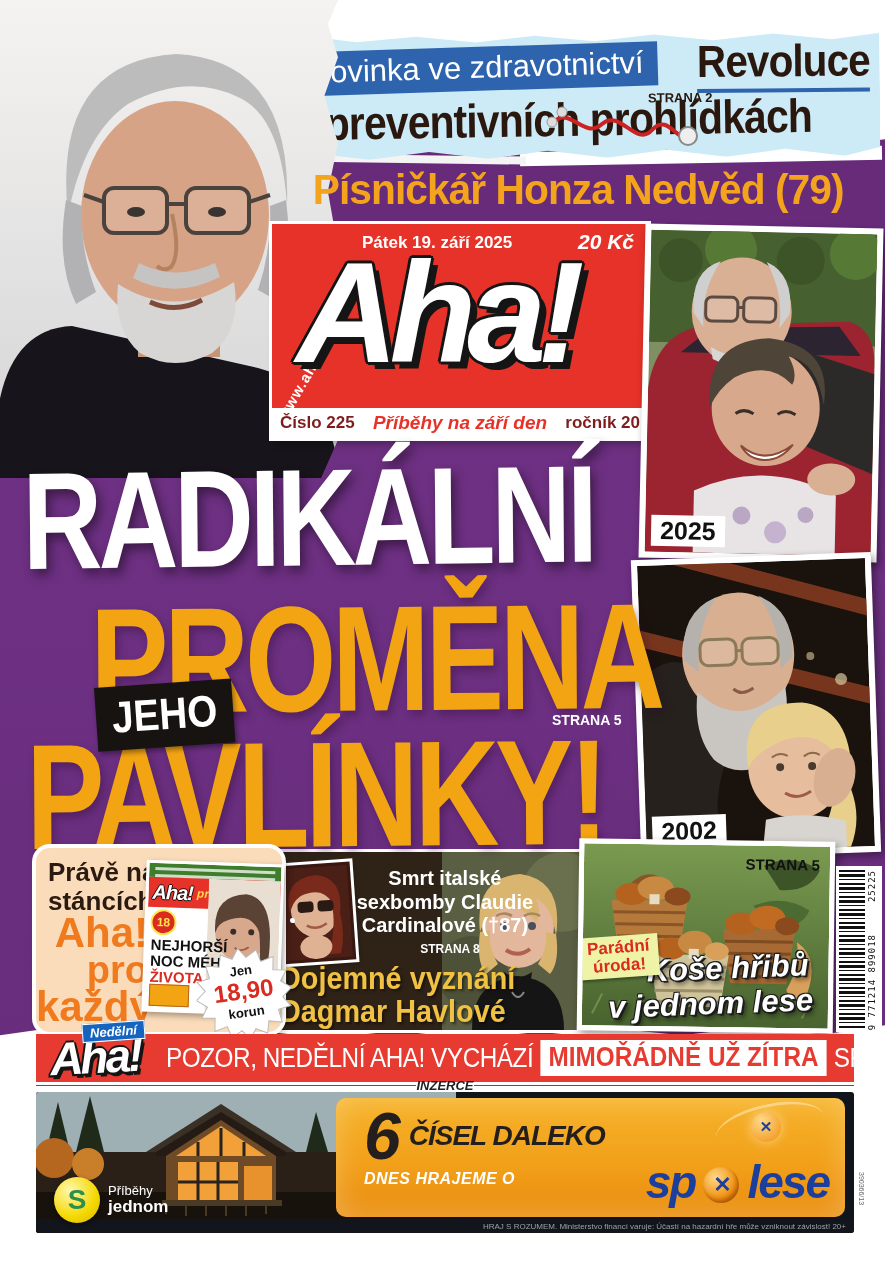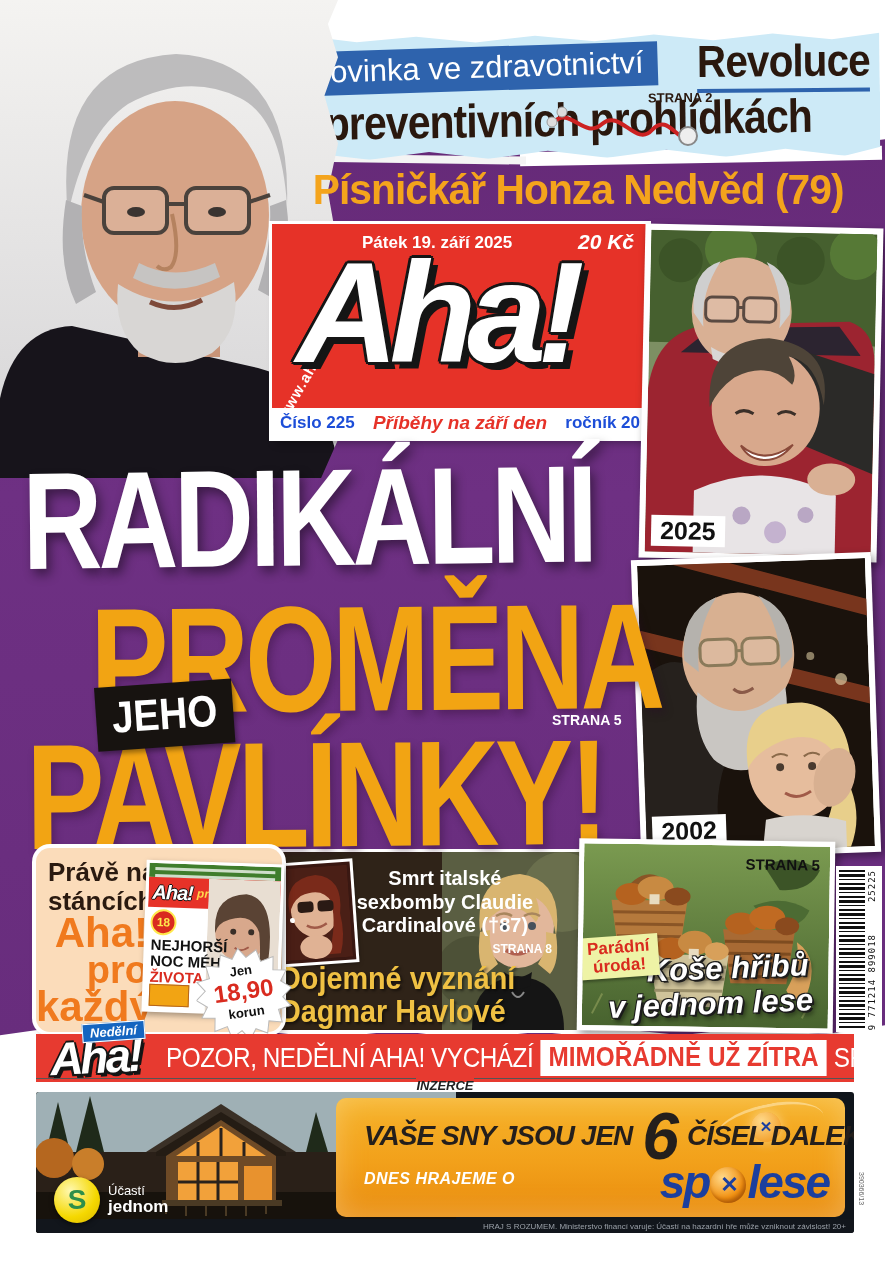--- a/index.html
+++ b/index.html
@@ -35,21 +35,21 @@
 
   
   .masthead { position:absolute; left:272px; top:224px; width:376px; height:214px; background:#e63228; z-index:3;
     box-shadow:0 0 0 3px #fff, 4px 5px 8px rgba(0,0,0,.35); }
   .mh-url { position:absolute; left:2px; top:190px; color:#fff; font-size:15px; font-weight:700; transform:rotate(-60deg); transform-origin:left top; letter-spacing:1px; }
   .mh-date { position:absolute; left:90px; top:9px; color:#fff; font-size:17px; font-weight:700; }
   .mh-price { position:absolute; right:14px; top:6px; color:#fff; font-size:21px; font-weight:700; font-style:italic; }
   .mh-logo { position:absolute; left:24px; top:18px; font-size:142px; line-height:1; font-weight:700; font-style:italic; color:#fff; letter-spacing:-9px;
     text-shadow:3px 0 #151515,-3px 0 #151515,0 3px #151515,0 -3px #151515,2px 2px #151515,-2px 2px #151515,2px -2px #151515,-2px -2px #151515,7px 7px 0 #151515; }
   .mh-strip { position:absolute; left:0; right:0; bottom:0; height:30px; background:#fff; display:flex; align-items:center; justify-content:space-between; padding:0 8px; }
-  .mh-issue,.mh-vol { font-size:17px; font-weight:700; color:#1d4ed8; }
+  .mh-issue,.mh-vol { font-size:17px; font-weight:700; color:#7f1d1d; }
   .mh-tag { font-size:19px; font-weight:700; font-style:italic; color:#e63228; }
 
   
   .photo-frame { position:absolute; background:#fff; padding:6px; z-index:3; box-shadow:3px 4px 8px rgba(0,0,0,.4); }
   .pf-2025 { left:642px; top:226px; width:238px; height:334px; transform:rotate(1.2deg); }
   .pf-2002 { left:636px; top:556px; width:240px; height:300px; transform:rotate(-2deg); z-index:4; }
   .year-label { position:absolute; left:12px; bottom:12px; background:#fff; color:#111; font-size:25px; font-weight:700; padding:1px 9px; }
 
   
   .hl { position:absolute; z-index:4; font-weight:700; line-height:1; white-space:nowrap; }
@@ -80,21 +80,21 @@
   .price-burst .txt { position:absolute; left:0; right:0; top:16px; text-align:center; line-height:1; }
   .price-burst .p1 { font-size:13px; font-weight:700; color:#111; }
   .price-burst .p2 { font-size:24px; font-weight:700; color:#d92b1f; display:block; margin:1px 0; }
   .price-burst .p3 { font-size:13px; font-weight:700; color:#111; }
 
   
   .obit { position:absolute; left:272px; top:852px; width:318px; height:178px; background:#2f2318; z-index:3; box-shadow:0 -3px 0 #fff, 0 3px 0 #fff; overflow:hidden; }
   .obit-dagmar { position:absolute; right:0; top:0; width:148px; height:178px; }
   .obit-claudia { position:absolute; left:5px; top:12px; width:76px; height:98px; background:#3a1812; padding:3px; transform:rotate(-4deg); box-shadow:0 0 0 3px #fff,2px 3px 5px rgba(0,0,0,.5); }
   .obit-head { position:absolute; left:76px; top:14px; width:204px; text-align:center; color:#fff; font-size:21px; font-weight:700; line-height:1.12; transform:scaleX(.95); transform-origin:left top; z-index:2; }
-  .obit-strana { position:absolute; left:76px; top:90px; width:204px; text-align:right; color:#fff; font-size:12px; font-weight:700; z-index:2; }
+  .obit-strana { position:absolute; left:76px; top:90px; width:204px; text-align:center; color:#fff; font-size:12px; font-weight:700; z-index:2; }
   .obit-gold { position:absolute; left:8px; top:110px; color:#f0c143; font-size:32px; font-weight:700; line-height:1.02; white-space:nowrap; transform:scaleX(.9); transform-origin:left top; z-index:3; text-shadow:2px 2px 3px rgba(0,0,0,.5); }
 
   
   .mush { position:absolute; left:578px; top:840px; width:256px; height:192px; background:#fff; padding:5px; transform:rotate(.8deg); z-index:4; box-shadow:3px 4px 8px rgba(0,0,0,.4); }
   .mush-inner { position:relative; width:100%; height:100%; overflow:hidden; }
   .mush-strana { position:absolute; right:10px; top:10px; color:#111; font-size:15px; font-weight:700; z-index:2; }
   .mush-badge { position:absolute; left:-4px; bottom:48px; background:#eef3a6; color:#d92b1f; font-size:17px; font-weight:700; line-height:1.05; padding:3px 9px; transform:rotate(-5deg); text-align:center; z-index:3; box-shadow:1px 2px 3px rgba(0,0,0,.35); }
   .mush-head { position:absolute; z-index:2; color:#fff; font-weight:700; font-style:italic; font-size:31px; line-height:1; white-space:nowrap;
     text-shadow:2px 2px 0 #1c1c1c,-1px -1px 0 #1c1c1c,1px -1px 0 #1c1c1c,-1px 1px 0 #1c1c1c,3px 4px 5px rgba(0,0,0,.6); }
   .mh-l1 { left:64px; bottom:44px; transform:rotate(-3deg); }
@@ -111,35 +111,35 @@
   .sunday { position:absolute; left:36px; top:1034px; width:818px; height:48px; background:#e73a30; z-index:5; display:flex; align-items:center; padding-left:12px; }
   .na-wrap { position:relative; width:118px; flex:0 0 auto; height:48px; }
   .na-logo { position:absolute; left:2px; top:-4px; font-size:46px; font-weight:700; font-style:italic; color:#fff; letter-spacing:-3px; transform:rotate(-3deg);
     text-shadow:2px 0 #151515,-2px 0 #151515,0 2px #151515,0 -2px #151515,2px 2px #151515,-2px 2px #151515,3px 4px 0 #151515; }
   .na-ribbon { position:absolute; left:34px; top:-12px; background:#1565c0; color:#fff; font-size:13px; font-weight:700; font-style:italic; padding:1px 7px; transform:rotate(-4deg); border:1px solid #fff; z-index:2; }
   .sun-text { display:flex; align-items:center; gap:8px; white-space:nowrap; transform:scaleX(.9); transform-origin:left center; }
   .sun-plain { color:#fff; font-size:27px; font-weight:400; letter-spacing:-.5px; }
   .sun-hi { background:#fff; color:#e73a30; font-size:27px; font-weight:700; padding:2px 9px 3px; }
 
   
-  .inzerce { position:absolute; left:36px; top:1078px; width:818px; display:flex; align-items:flex-start; z-index:5; }
+  .inzerce { position:absolute; left:36px; top:1078px; width:818px; display:flex; align-items:center; z-index:5; }
   .inzerce .line { flex:1; height:1px; background:#555; }
   .inzerce .lbl { font-size:13px; font-weight:700; font-style:italic; color:#222; }
 
   
   .ad { position:absolute; left:36px; top:1092px; width:818px; height:141px; background:#10151b; z-index:5; overflow:hidden; border-radius:3px; }
   .ad-photo { position:absolute; left:0; top:0; width:420px; height:141px; }
   .ad-panel { position:absolute; left:300px; right:9px; top:6px; bottom:16px; border-radius:10px;
     background:linear-gradient(180deg,#f6b32a 0%,#f2a01a 55%,#e98c0e 100%); box-shadow:inset 0 0 30px rgba(255,240,200,.35); }
   .ad-line1 { position:absolute; left:28px; top:12px; display:flex; align-items:center; gap:10px; color:#241f1c; font-weight:700; font-style:italic; white-space:nowrap; }
   .ad-line1 .t { font-size:28px; letter-spacing:-1px; }
   .ad-line1 .n { font-size:66px; line-height:.8; letter-spacing:-2px; }
   .ad-sub { position:absolute; left:28px; top:72px; color:#fff; font-size:16px; font-weight:700; font-style:italic; letter-spacing:.5px; }
   .ad-jack { position:absolute; left:26px; top:88px; color:#fff; font-size:39px; font-weight:700; font-style:italic; letter-spacing:-1px; text-shadow:2px 2px 2px rgba(120,60,0,.4); }
-  .sportka { position:absolute; right:16px; bottom:8px; display:flex; align-items:center; color:#1c3f9e; font-weight:700; font-style:italic; font-size:46px; letter-spacing:-2px; }
+  .sportka { position:absolute; right:16px; bottom:8px; display:flex; align-items:center; color:#1c3f9e; font-weight:700; font-style:italic; font-size:46px; letter-spacing:-2px;gap:7px; }
   .sportka .ball { width:36px; height:36px; border-radius:50%; margin:6px 1px 0; background:radial-gradient(circle at 35% 30%,#ffd98a,#f29111 60%,#c96a08);
     display:flex; align-items:center; justify-content:center; color:#1c3f9e; font-size:22px; font-style:normal; font-weight:700; box-shadow:inset -2px -3px 4px rgba(120,50,0,.5); }
   .ad-emblem { position:absolute; right:64px; top:14px; width:30px; height:30px; border-radius:50%; background:radial-gradient(circle at 35% 30%,#ffd98a,#ef9010); display:flex; align-items:center; justify-content:center; color:#1c3f9e; font-weight:700; font-size:15px; box-shadow:0 0 12px rgba(255,220,150,.8); }
   .ad-wing { position:absolute; right:20px; top:6px; width:110px; height:46px; border-radius:50%; border-top:3px solid rgba(255,235,190,.55); transform:rotate(-12deg); }
   .allwyn { position:absolute; left:18px; bottom:10px; display:flex; align-items:center; gap:8px; z-index:2; }
   .allwyn .s-ball { width:46px; height:46px; border-radius:50%; background:radial-gradient(circle at 35% 30%,#fff8b0,#f5d800 60%,#d8b400); display:flex; align-items:center; justify-content:center; color:#2e8f4a; font-size:28px; font-weight:700; box-shadow:0 2px 5px rgba(0,0,0,.5); }
   .allwyn .a-txt { color:#fff; line-height:1.05; }
   .allwyn .a1 { font-size:13px; } .allwyn .a2 { font-size:17px; font-weight:700; }
   .ad-disc { position:absolute; left:0; right:0; bottom:0; height:14px; background:#12161c; color:#9aa0a8; font-size:8px; text-align:right; padding:3px 8px 0 0; }
   .print-code { position:absolute; left:858px; top:1172px; writing-mode:vertical-rl; font-size:7px; color:#666; z-index:5; }
@@ -511,35 +511,34 @@
             <line x1="190" y1="110" x2="190" y2="124"></line>
             <line x1="210" y1="110" x2="210" y2="124"></line>
             <line x1="230" y1="108" x2="230" y2="122"></line>
           </g>
       </g>
     </svg>
     <div class="ad-panel">
       <div class="ad-wing"></div>
       <div class="ad-emblem">✕</div>
       <div class="ad-line1">
-        <span class="t">VAŠE SNY JSOU JEN</span>
         <span class="n">6</span>
         <span class="t">ČÍSEL DALEKO</span>
       </div>
       <div class="ad-sub">DNES HRAJEME O</div>
       <div class="sportka">
         <span>sp</span>
         <span class="ball">✕</span>
         <span>lese</span>
       </div>
     </div>
     <div class="allwyn">
       <span class="s-ball">S</span>
       <span class="a-txt">
-        <div class="a1">Účastí</div>
+        <div class="a1">Příběhy</div>
         <div class="a2">jednom</div>
       </span>
     </div>
     <div class="ad-disc">HRAJ S ROZUMEM. Ministerstvo financí varuje: Účastí na hazardní hře může vzniknout závislost! 20+</div>
   </div>
   <span class="print-code">390366/13</span>
 
 </div>
 
 </body></html>

